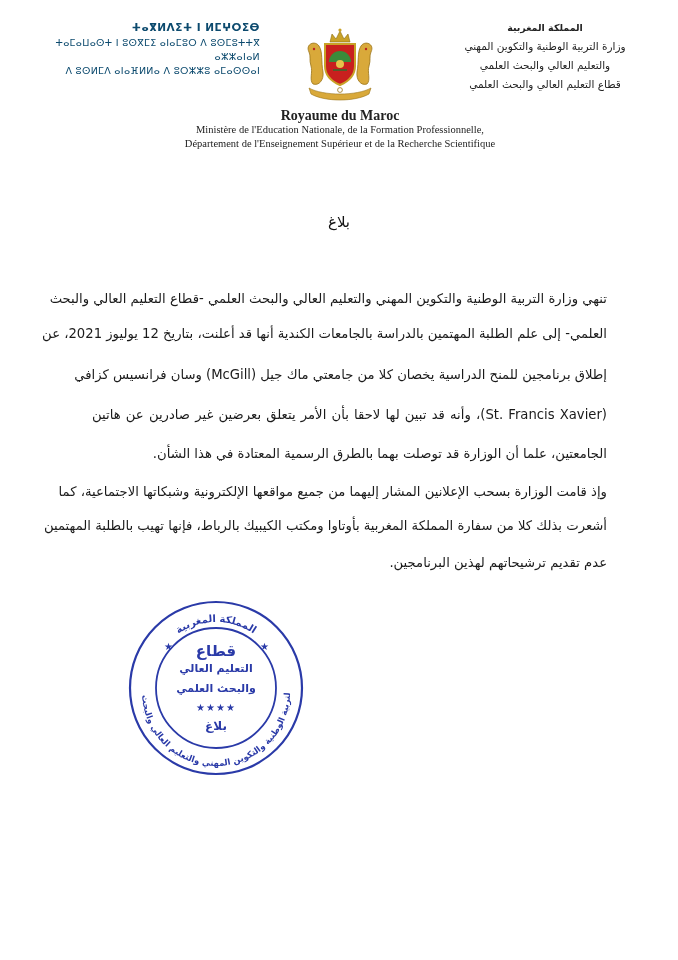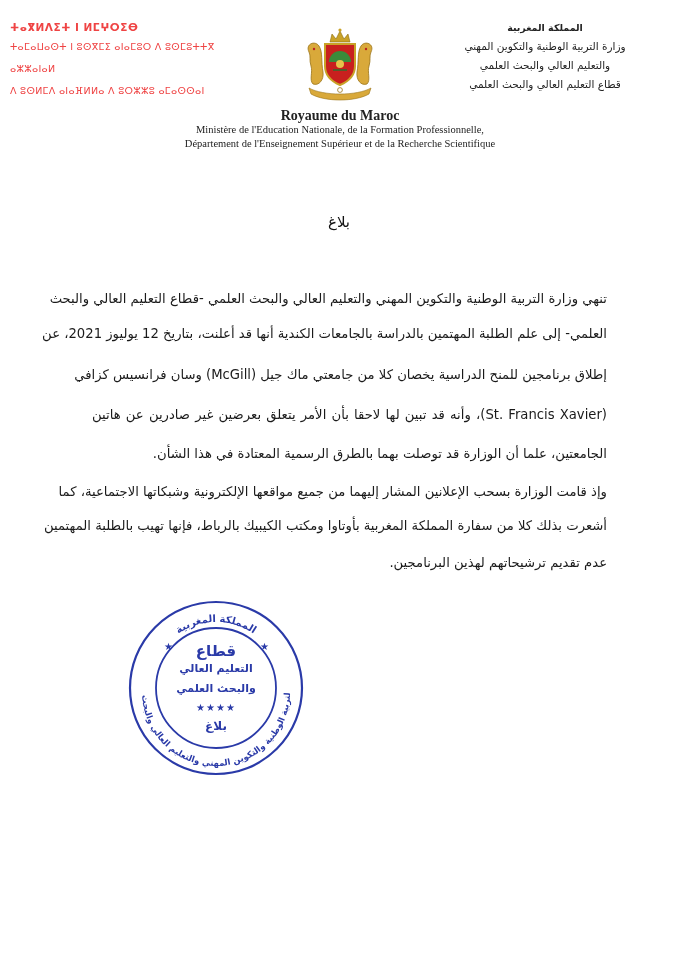--- a/index.html
+++ b/index.html
@@ -1,22 +1,22 @@
 <!DOCTYPE html>
 <html><head>
 <meta charset="utf-8">
 <style>
   html, body { margin: 0; padding: 0; background: #ffffff; }
   body { width: 678px; height: 960px; position: relative; overflow: hidden; color: #1a1a1a; }
   .page { position: absolute; left: 0; top: 0; width: 678px; height: 960px; background: #fff; }
 
   
-  .hdr-left { position: absolute; left: 10px; top: 18px; width: 250px; text-align: left; font-family: "DejaVu Sans", sans-serif; color: #ef4444; }
+  .hdr-left { position: absolute; left: 10px; top: 18px; width: 250px; text-align: right; font-family: "DejaVu Sans", sans-serif; color: #0c4a6e; }
   .hdr-left .l0 { font-size: 10.5px; font-weight: bold; letter-spacing: 0.5px; line-height: 18px; }
-  .hdr-left .ln { font-size: 9.5px; line-height: 22px; letter-spacing: 0.3px; }
+  .hdr-left .ln { font-size: 9.5px; line-height: 14px; letter-spacing: 0.3px; }
 
   
   .hdr-right { position: absolute; left: 430px; top: 18px; width: 230px; text-align: center; direction: rtl; font-family: "DejaVu Sans", sans-serif; color: #222; }
   .hdr-right .l0 { font-size: 9.5px; font-weight: bold; line-height: 19px; }
   .hdr-right .ln { font-size: 10.5px; line-height: 19px; }
 
   
   .emblem { position: absolute; left: 297px; top: 22px; width: 86px; height: 82px; }
 
   

